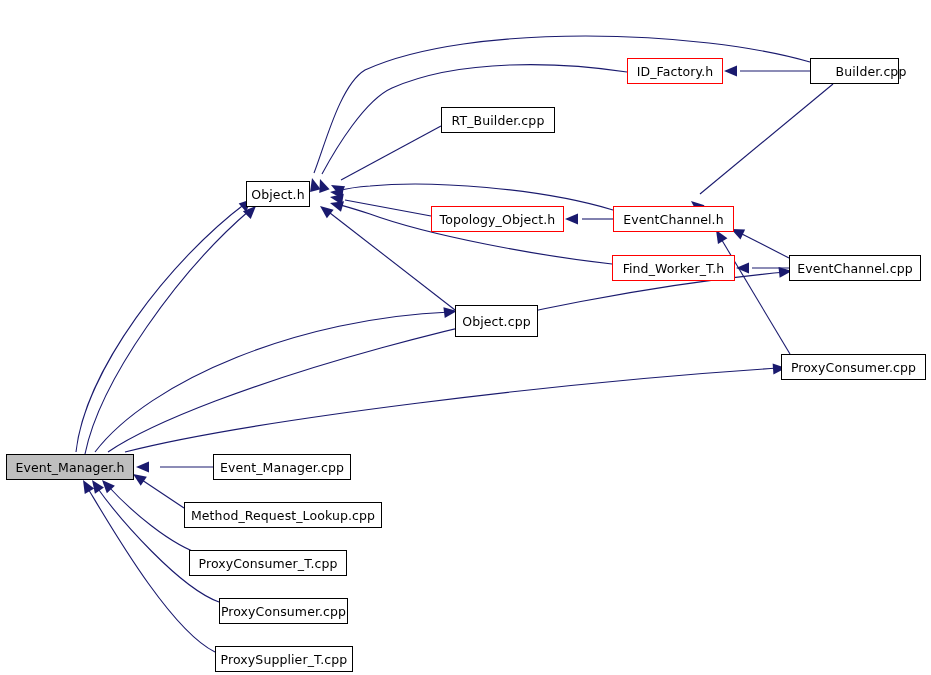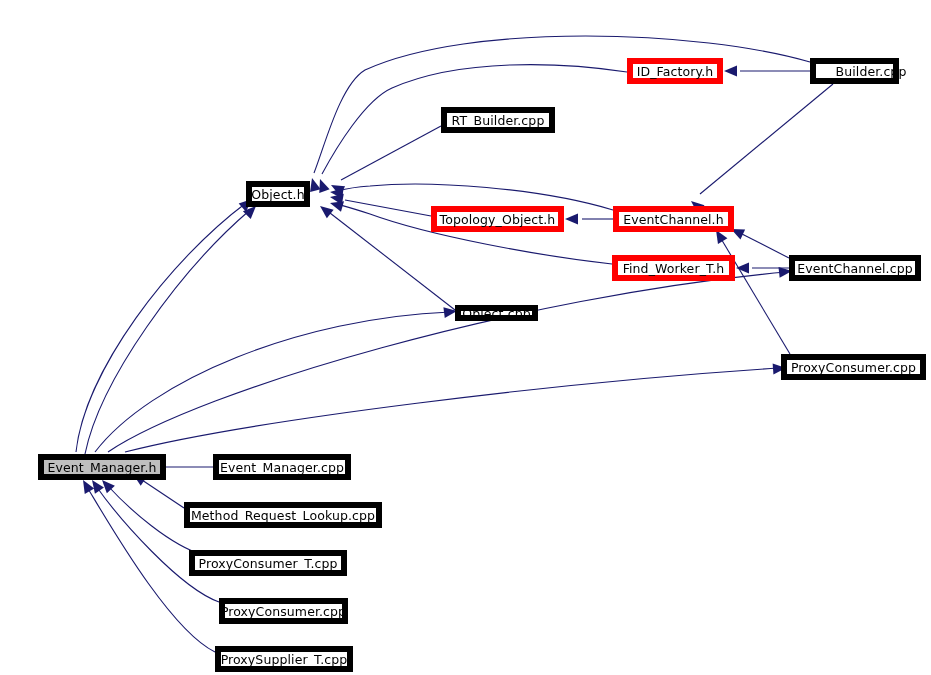--- a/index.html
+++ b/index.html
@@ -31,21 +31,21 @@
     fill: #1a1a6e;
     stroke: none;
   }
   .node {
     position: absolute;
     box-sizing: border-box;
     display: flex;
     align-items: center;
     justify-content: center;
     background: #ffffff;
-    border: 6px solid #000000;
+    border: 1px solid #000000;
     font-size: 12.5px;
     color: #000000;
     white-space: nowrap;
     letter-spacing: 0.1px;
   }
   .node.red {
     border-color: #ff0000;
   }
   .node.current {
     background: #bfbfbf;
@@ -124,27 +124,27 @@
     </div>
     <div class="node red" style="left: 613px; top: 206px; width: 121px; height: 26px;">
       <span class="node-label">EventChannel.h</span>
     </div>
     <div class="node red" style="left: 612px; top: 255px; width: 123px; height: 26px;">
       <span class="node-label">Find_Worker_T.h</span>
     </div>
     <div class="node" style="left: 789px; top: 255px; width: 132px; height: 26px;">
       <span class="node-label">EventChannel.cpp</span>
     </div>
-    <div class="node" style="left: 455px; top: 305px; width: 83px; height: 16px;">
+    <div class="node" style="left: 455px; top: 305px; width: 83px; height: 32px;">
       <span class="node-label">Object.cpp</span>
     </div>
     <div class="node" style="left: 781px; top: 354px; width: 145px; height: 26px;">
       <span class="node-label">ProxyConsumer.cpp</span>
     </div>
-    <div class="node current" style="left: 6px; top: 454px; width: 128px; height: 26px; margin-left: 32px;">
+    <div class="node current" style="left: 6px; top: 454px; width: 128px; height: 26px;">
       <span class="node-label">Event_Manager.h</span>
     </div>
     <div class="node" style="left: 213px; top: 454px; width: 138px; height: 26px;">
       <span class="node-label">Event_Manager.cpp</span>
     </div>
     <div class="node" style="left: 184px; top: 502px; width: 198px; height: 26px;">
       <span class="node-label">Method_Request_Lookup.cpp</span>
     </div>
     <div class="node" style="left: 189px; top: 550px; width: 158px; height: 26px;">
       <span class="node-label">ProxyConsumer_T.cpp</span>

